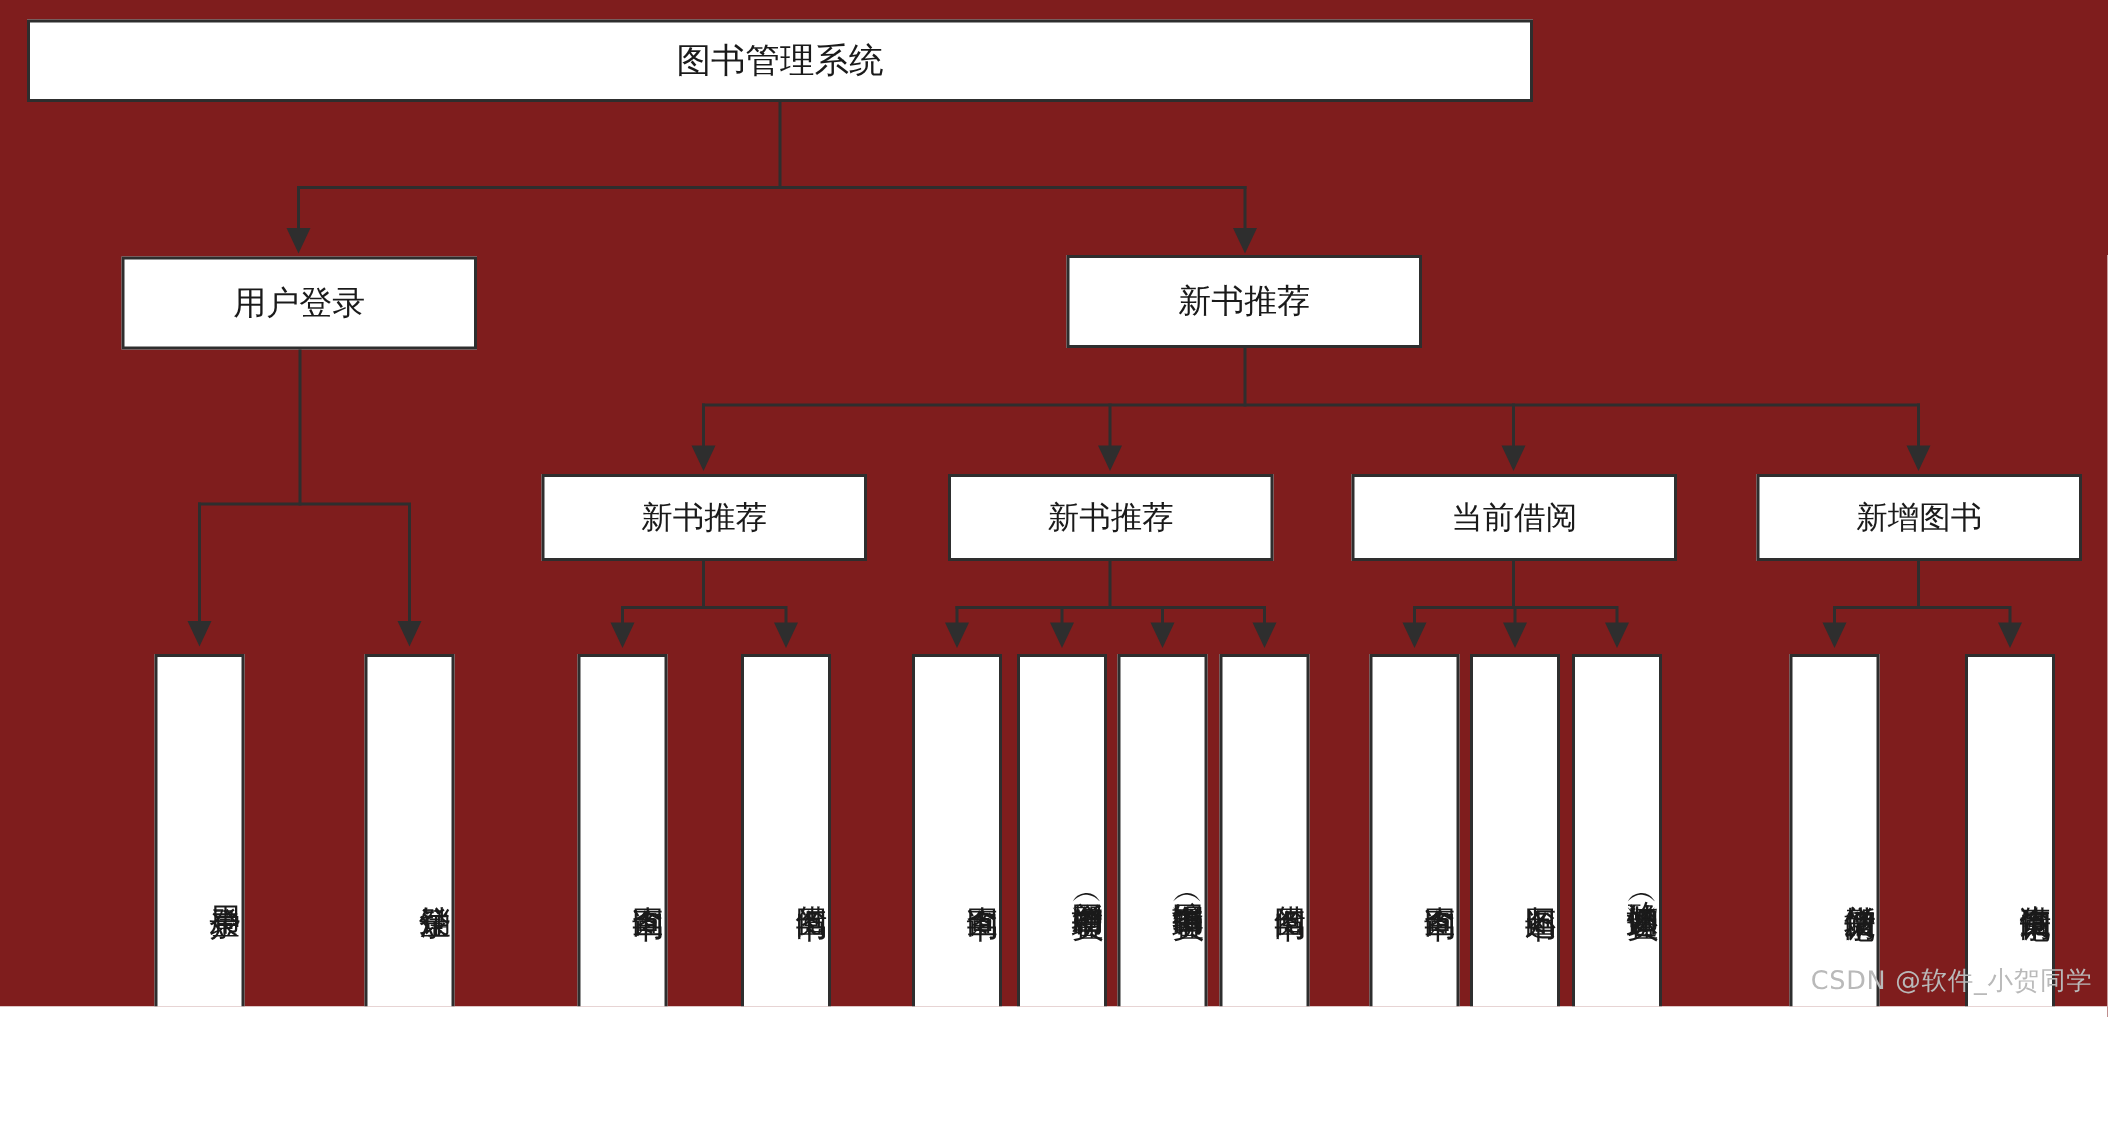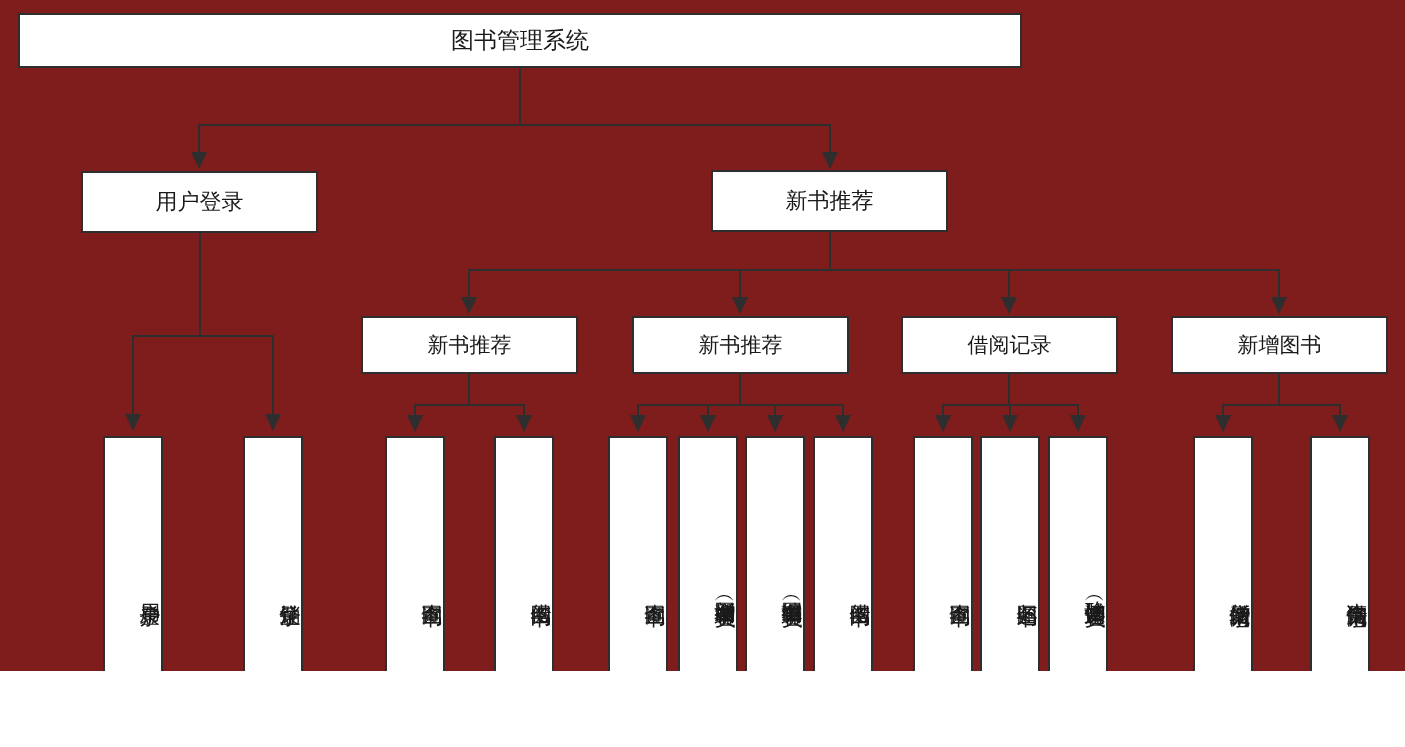--- a/index.html
+++ b/index.html
@@ -120,21 +120,21 @@
   <div class="edge-line edge-v" style="left:1278px; top:269px; height:29px;"></div>
   <div class="arrow-head" style="left:1271px; top:297px;"></div>
 
   <div class="node level3" style="left:361px; top:316px; width:217px; height:58px;">
     <span>新书推荐</span>
   </div>
   <div class="node level3" style="left:632px; top:316px; width:217px; height:58px;">
     <span>新书推荐</span>
   </div>
   <div class="node level3" style="left:901px; top:316px; width:217px; height:58px;">
-    <span>借阅记录</span>
+    <span>当前借阅</span>
   </div>
   <div class="node level3" style="left:1171px; top:316px; width:217px; height:58px;">
     <span>新增图书</span>
   </div>
 
   <div class="edge-line edge-v" style="left:468px; top:374px; height:32px;"></div>
   <div class="edge-line edge-h" style="left:414px; top:404px; width:110px;"></div>
   <div class="edge-line edge-v" style="left:414px; top:404px; height:12px;"></div>
   <div class="arrow-head" style="left:407px; top:415px;"></div>
   <div class="edge-line edge-v" style="left:523px; top:404px; height:12px;"></div>
@@ -204,14 +204,15 @@
     <span class="leaf-text">确认归还（管理员）</span>
   </div>
 
   <div class="node leaf" style="left:1193px; top:436px; width:60px; height:299px;">
     <span class="leaf-text">新增借阅记录</span>
   </div>
   <div class="node leaf" style="left:1310px; top:436px; width:60px; height:299px;">
     <span class="leaf-text">查询借阅记录</span>
   </div>
 
+  <div class="watermark">CSDN @软件_小贺同学</div>
 
 </div>
 
 </body></html>

